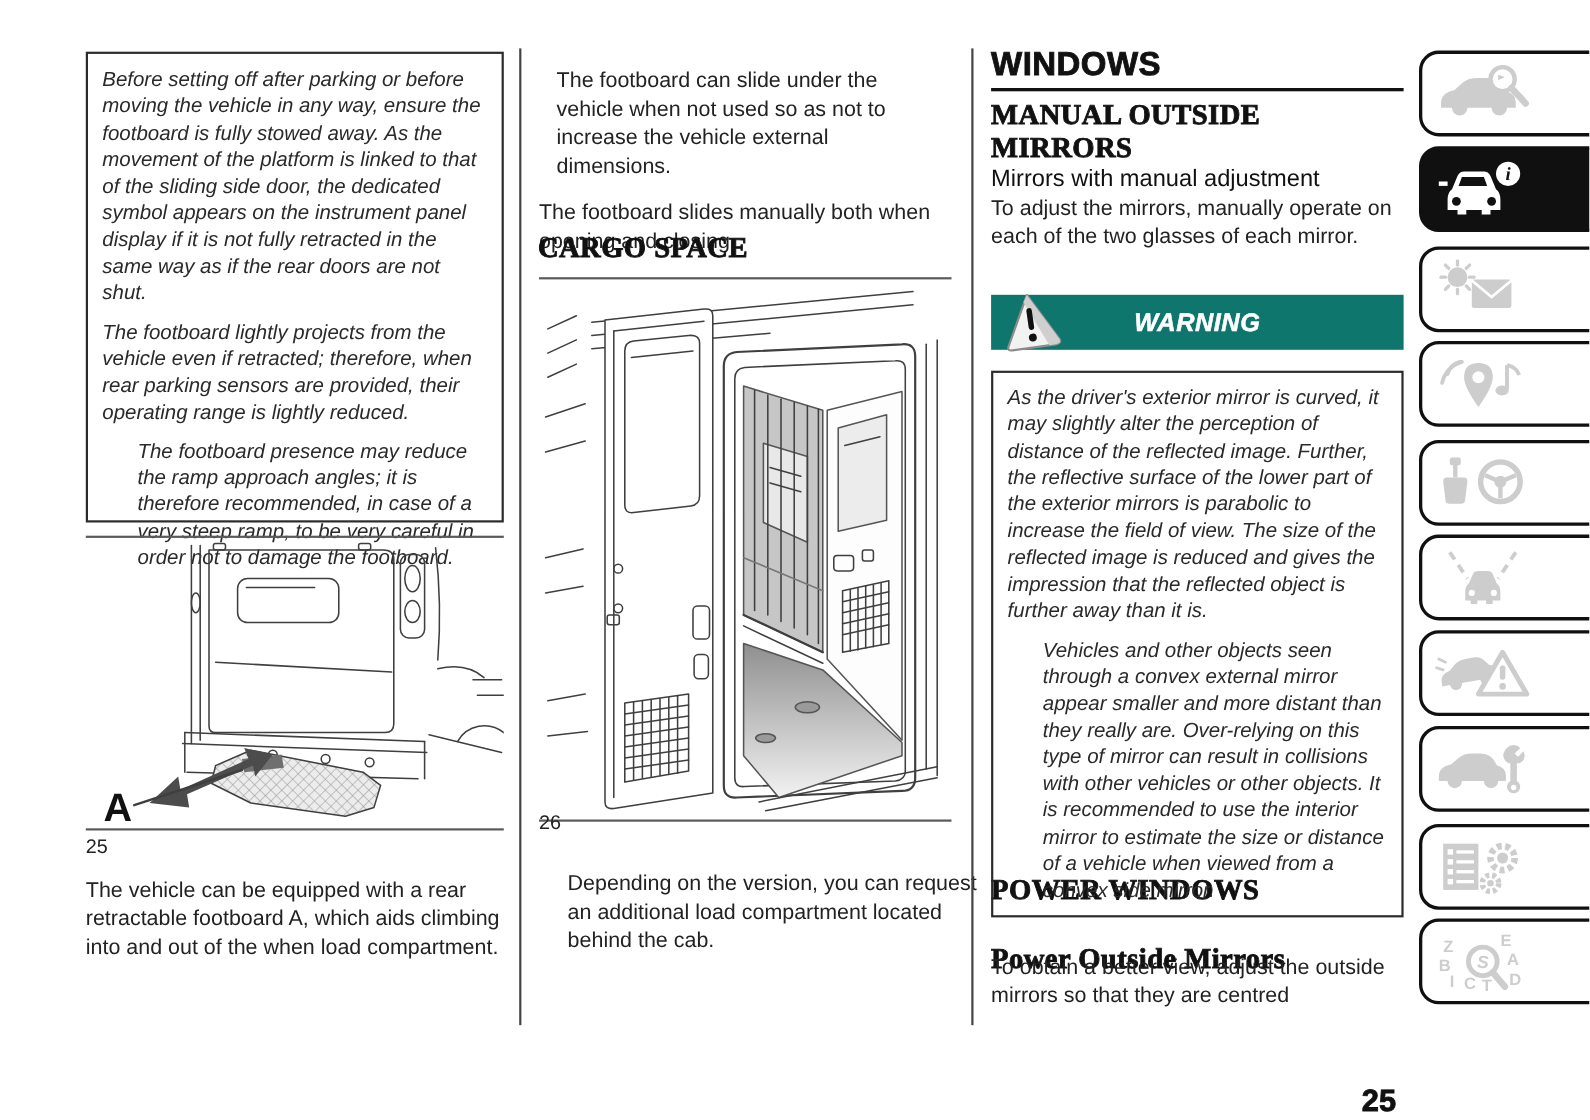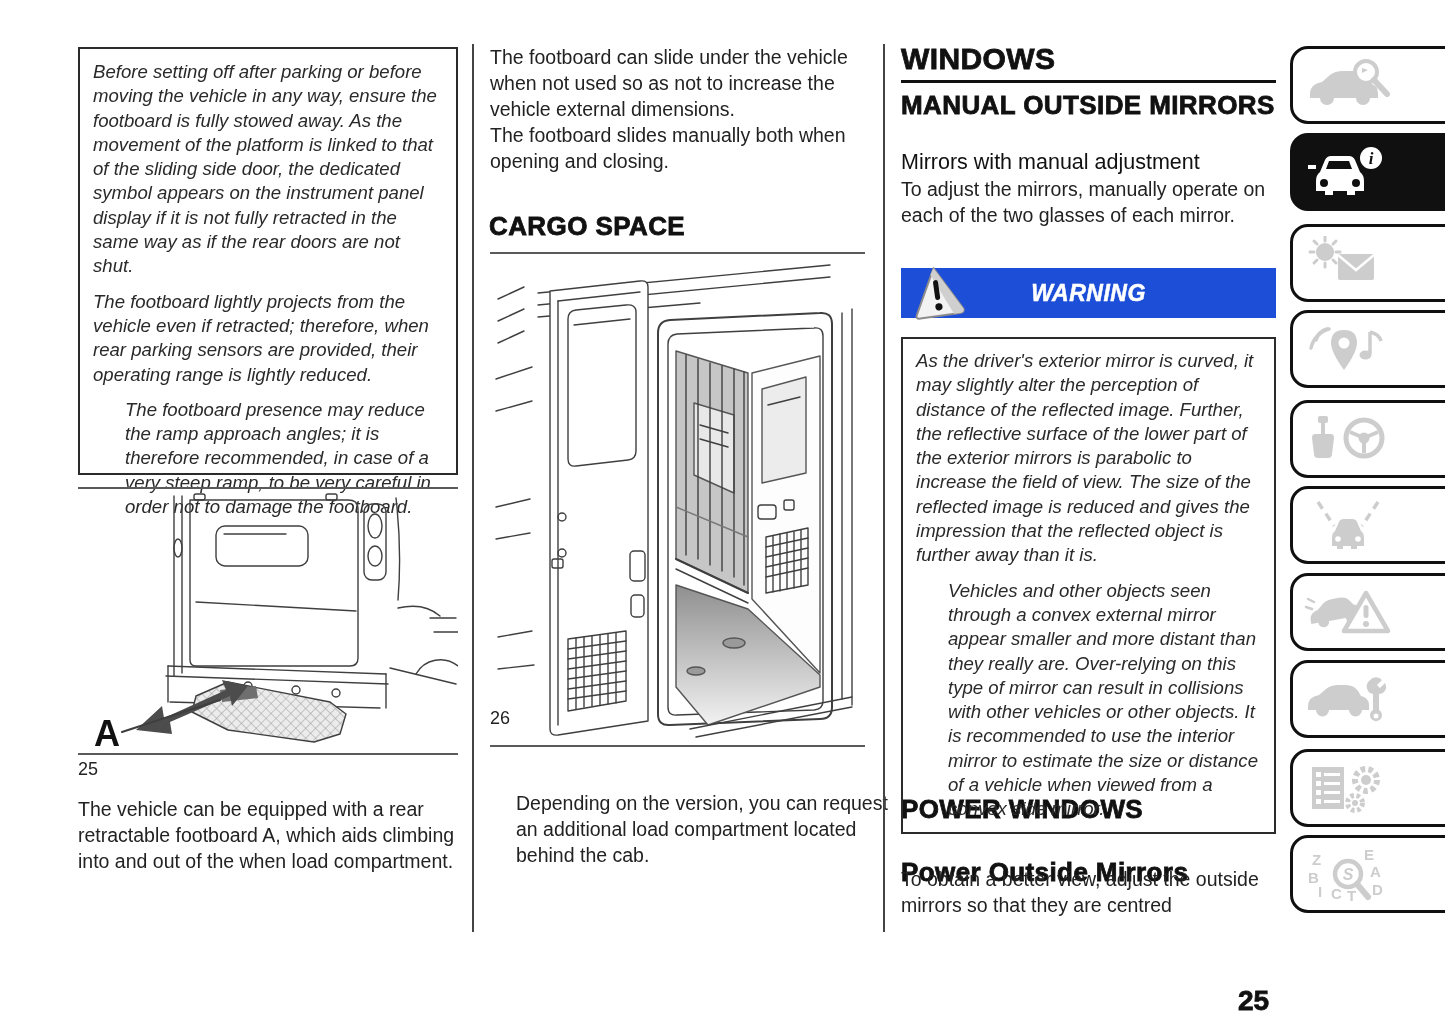--- a/index.html
+++ b/index.html
@@ -6,27 +6,27 @@
   #page{position:relative;width:1445px;height:1018px;background:#fff;overflow:hidden;
         font-family:"Liberation Sans",sans-serif;color:#1a1a1a;}
   .abs{position:absolute;}
   
   .body-txt{font-size:19.5px;line-height:26px;color:#222;}
   .note-box{border:2px solid #2b2b2b;padding:11px 13px;box-sizing:border-box;}
   .note-box p, .wbox p{font-style:italic;font-size:18.6px;line-height:24.3px;margin:0 0 11px 0;color:#2a2a2a;}
   .note-box p:last-child,.wbox p:last-child{margin-bottom:0;margin-left:32px;}
   .h-black{font-weight:bold;color:#111;-webkit-text-stroke:0.8px #111;letter-spacing:.4px;}
   .h1{font-size:30px;}
-  .h2{font-size:26px;line-height:30px;}
+  .h2{font-size:26px;line-height:30px;font-family:Liberation Serif, serif;}
   .sub-b{font-weight:normal;font-size:21.5px;color:#111;}
   .fig-rule{height:1.5px;background:#5a5a5a;}
   .fig-label{font-size:18px;color:#222;}
   .vdiv{width:1.5px;background:#444;}
   
-  .banner{background:#1d4ed8;display:flex;align-items:center;justify-content:center;}
+  .banner{background:#0f766e;display:flex;align-items:center;justify-content:center;}
   .banner-label{color:#fff;font-style:italic;font-weight:bold;font-size:23px;letter-spacing:.5px;
                 -webkit-text-stroke:.5px #fff;}
   .wbox{border:2px solid #2b2b2b;padding:10px 13px;box-sizing:border-box;}
   
   .tab{position:absolute;left:1290px;width:175px;height:78px;background:#fff;
        border:3px solid #101010;border-radius:18px;box-sizing:border-box;
        display:flex;align-items:center;}
   .tab.active{background:#101010;}
   .tab svg{margin-left:11px;}
   .ic{color:#cdcdcd;}
@@ -99,21 +99,21 @@
   </svg>
 
   <div class="abs fig-rule" style="left:78px;top:753px;width:380px;"></div>
   <div class="abs fig-label" style="left:78px;top:759px;">25</div>
 
   <div class="abs body-txt" style="left:78px;top:796px;width:382px;">The vehicle can be equipped with a rear retractable footboard A, which aids climbing into and out of the when load compartment.</div>
 
   <div class="abs vdiv" style="left:472px;top:44px;height:888px;"></div>
 
   <div class="abs body-txt" style="left:490px;top:44px;width:378px;">
-    <p style="margin:0">The footboard can slide under the vehicle when not used so as not to increase the vehicle external dimensions.</p>
+    <p style="margin:16px">The footboard can slide under the vehicle when not used so as not to increase the vehicle external dimensions.</p>
     <p style="margin:0">The footboard slides manually both when opening and closing.</p>
   </div>
 
   <div class="abs h-black h2" style="left:489px;top:211px;">CARGO SPACE</div>
 
   <div class="abs fig-rule" style="left:490px;top:252px;width:375px;"></div>
 
   <svg class="abs" style="left:490px;top:255px;" width="375" height="489" viewBox="0 0 375 489">
     <defs>
       <linearGradient id="flr" x1="0" y1="0" x2="0" y2="1">
@@ -201,21 +201,21 @@
       <ellipse cx="206" cy="416" rx="9" ry="4" fill="#9a9a9a" stroke="#555"></ellipse>
 
       <path d="M352 58 V444"></path>
         <path d="M362 54 V450"></path>
       <path d="M200 474 L362 442"></path>
         <path d="M206 482 L362 452"></path>
     </g>
   </svg>
 
   <div class="abs fig-rule" style="left:490px;top:745px;width:375px;"></div>
-  <div class="abs fig-label" style="left:490px;top:708px;">26</div>
+  <div class="abs fig-label" style="left:490px;top:738px;">26</div>
 
   <div class="abs body-txt" style="left:516px;top:790px;width:382px;">Depending on the version, you can request an additional load compartment located behind the cab.</div>
 
   <div class="abs vdiv" style="left:883px;top:44px;height:888px;"></div>
 
   <div class="abs h-black h1" style="left:901px;top:42px;">WINDOWS</div>
   <div class="abs" style="left:901px;top:80px;width:375px;height:2.5px;background:#111;"></div>
 
   <div class="abs h-black h2" style="left:901px;top:90px;width:374px;">MANUAL OUTSIDE MIRRORS</div>
   <div class="abs sub-b" style="left:901px;top:150px;">Mirrors with manual adjustment</div>

